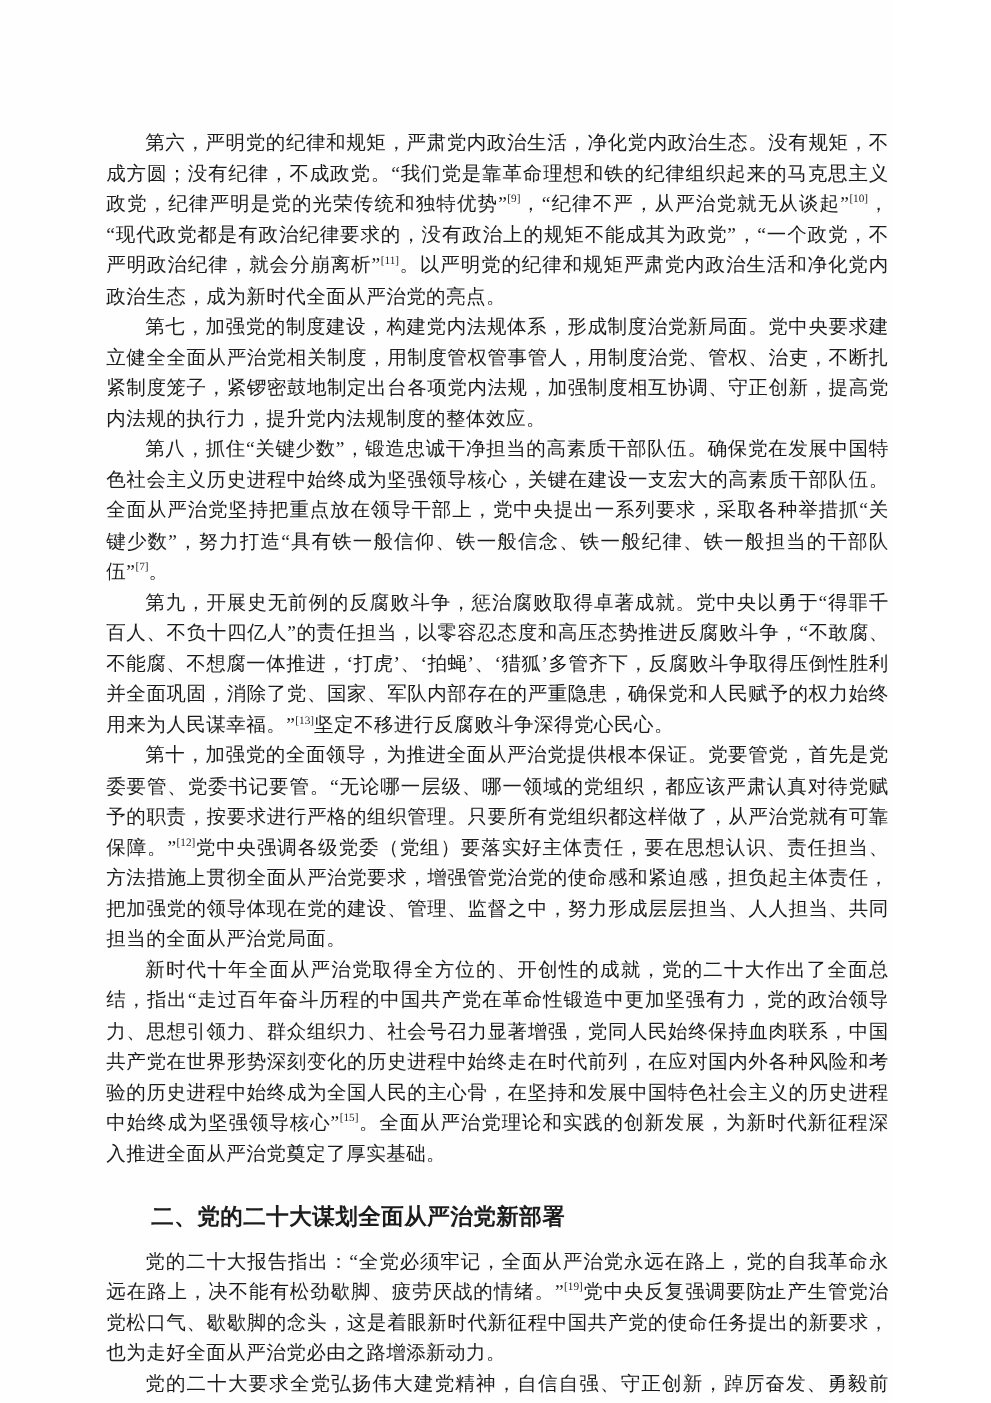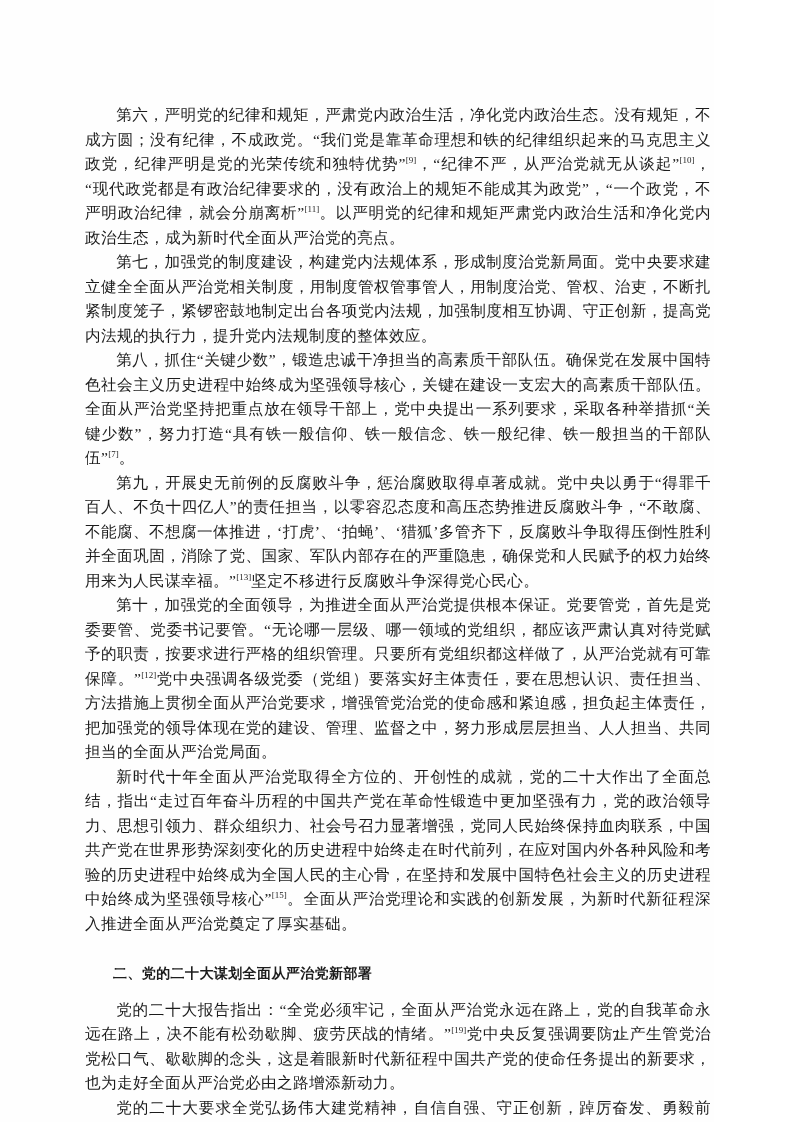--- a/index.html
+++ b/index.html
@@ -27,21 +27,21 @@
     margin: 0;
     font-size: 15.6px;
     line-height: 24.5px;
     text-align: justify;
     text-justify: inter-character;
     text-indent: 2em;
     letter-spacing: 0.4px;
   }
   .heading {
     margin: 25px 0 12px 0;
-    font-size: 14px;
+    font-size: 18px;
     line-height: 24.5px;
     font-weight: bold;
     text-indent: 2em;
     letter-spacing: 0.4px;
     font-family: Liberation Sans, sans-serif;
   }
   sup.cite {
     font-size: 9px;
     line-height: 0;
     vertical-align: super;

